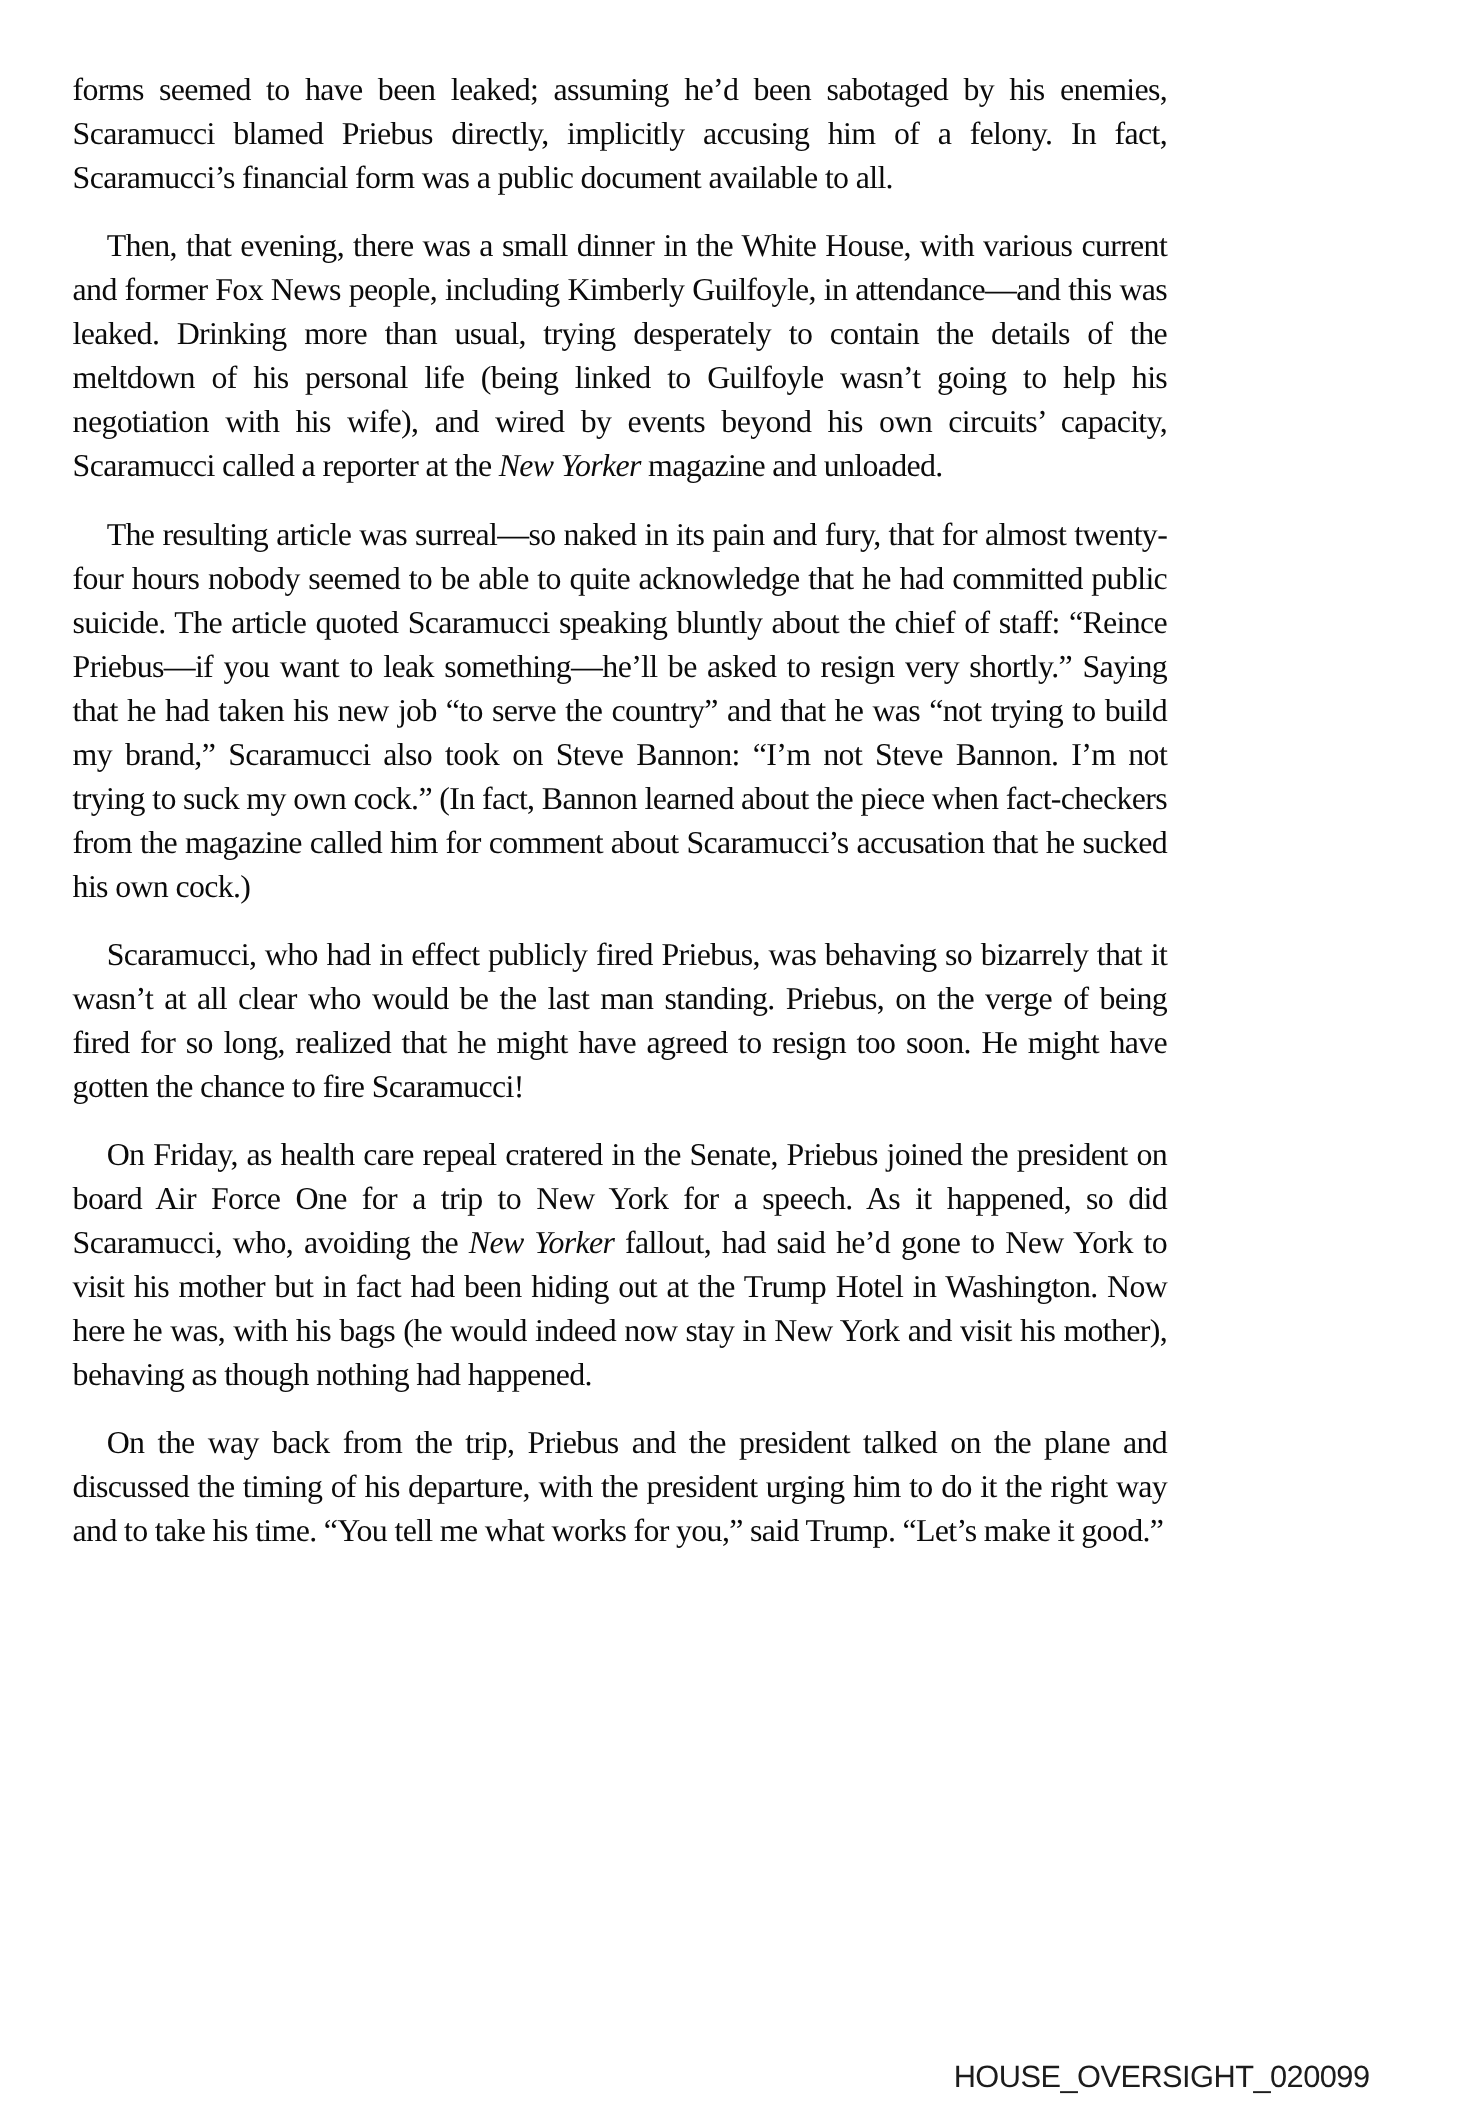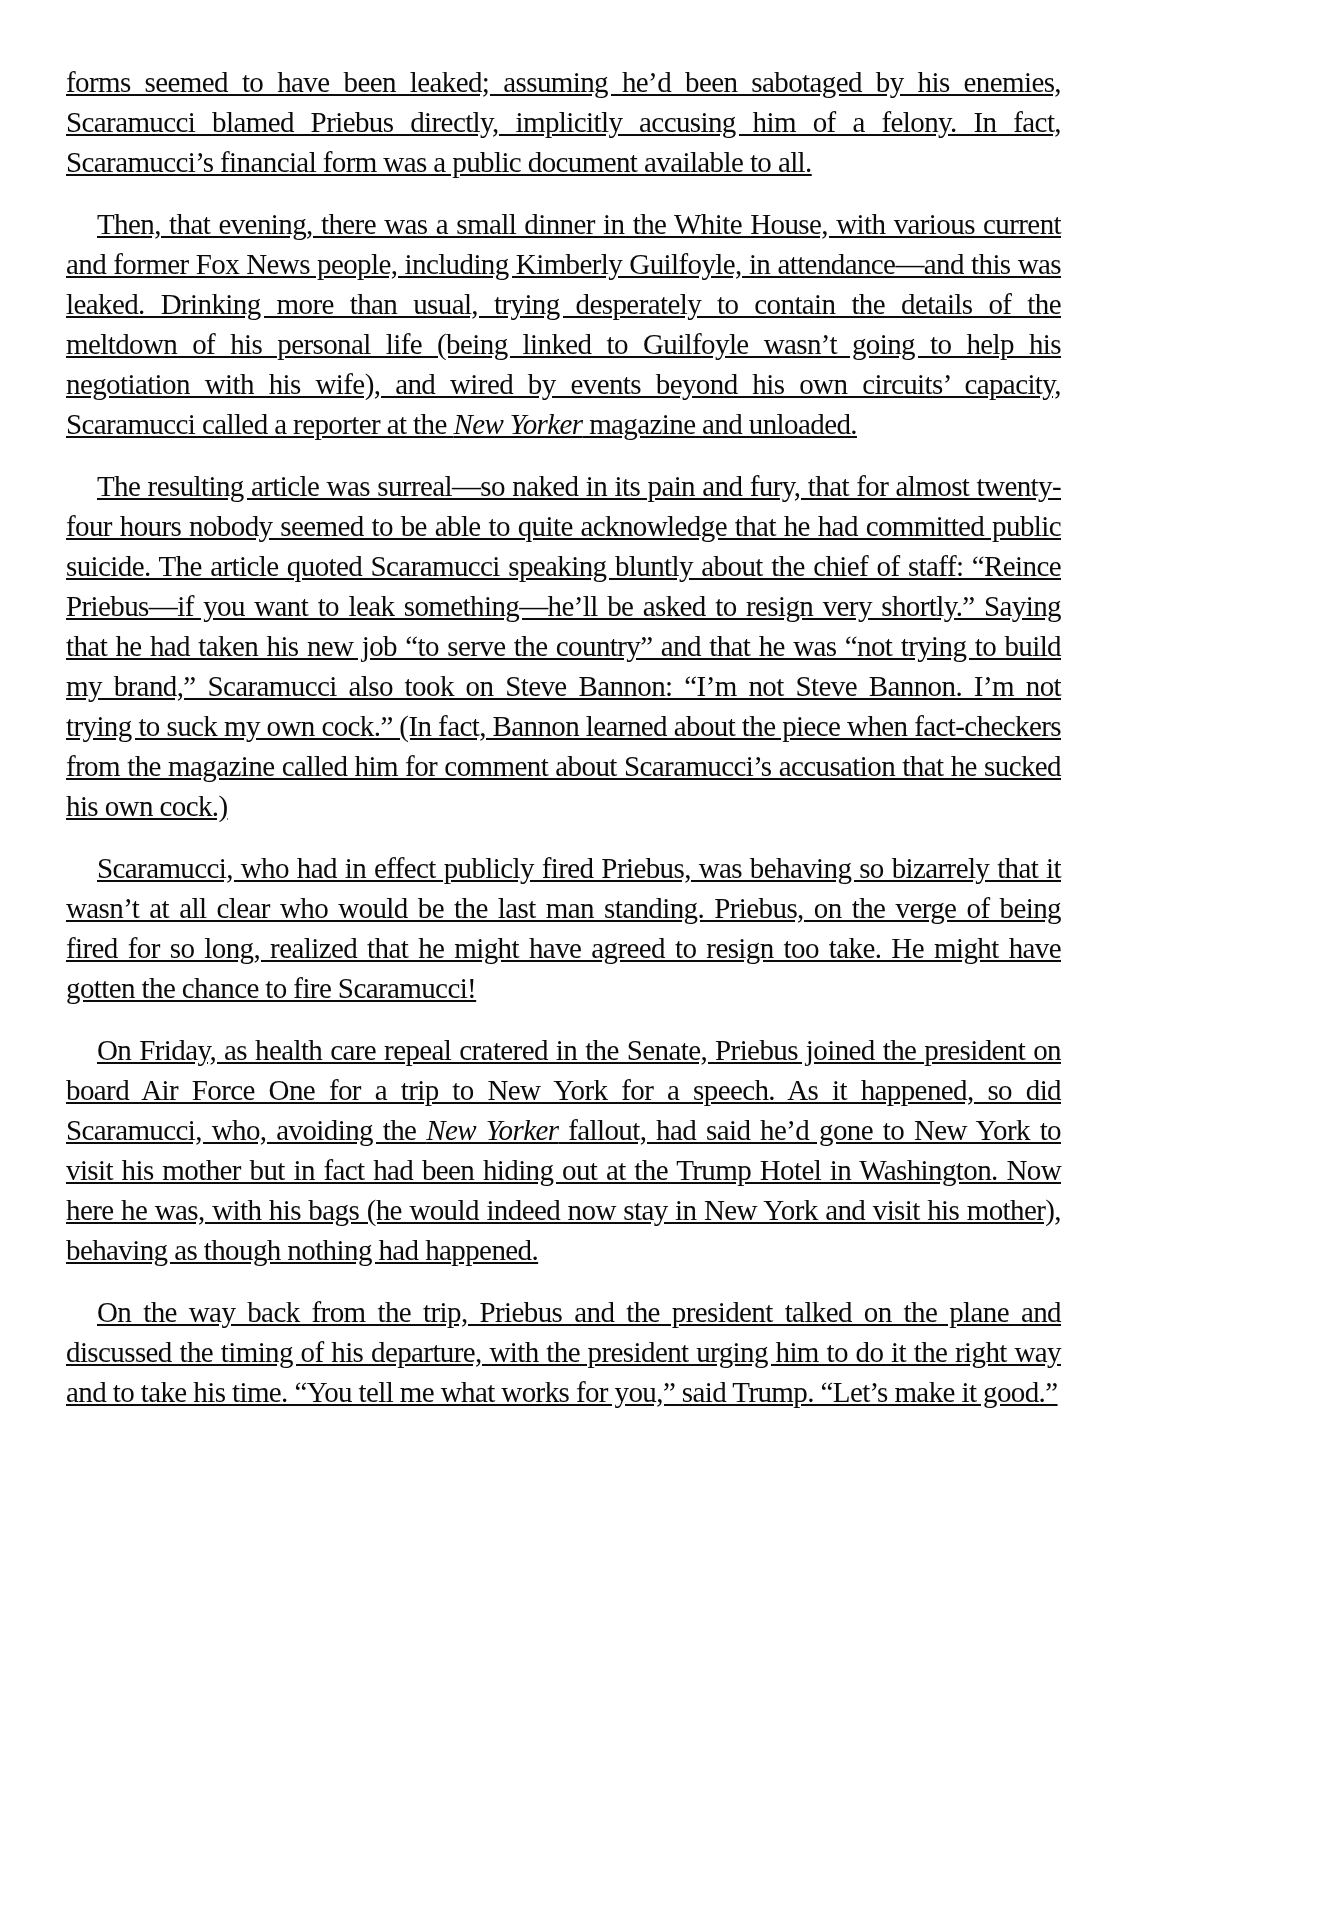--- a/index.html
+++ b/index.html
@@ -22,21 +22,20 @@
     font-family: "Liberation Serif", "DejaVu Serif", serif;
     font-size: 29px;
     letter-spacing: -0.6px;
     line-height: 40px;
     color: #0b0b0b;
     text-align: justify;
   }
   .para {
     margin: 0 4px 22px 0;
     padding: 0;
-    text-decoration: underline;
   }
   .para.indent {
     text-indent: 31px;
   }
   .para i {
     font-style: italic;
   }
   .bates {
     position: absolute;
     top: 1872px;
@@ -49,17 +48,18 @@
   }
 </style>
 </head>
 <body>
 
 <div class="page">
   <div class="text-block">
       <p class="para"><span>forms seemed to have been leaked; assuming he’d been sabotaged by his enemies, Scaramucci blamed Priebus directly, implicitly accusing him of a felony. In fact, Scaramucci’s financial form was a public document available to all.</span></p>
       <p class="para indent"><span>Then, that evening, there was a small dinner in the White House, with various current and former Fox News people, including Kimberly Guilfoyle, in attendance—and this was leaked. Drinking more than usual, trying desperately to contain the details of the meltdown of his personal life (being linked to Guilfoyle wasn’t going to help his negotiation with his wife), and wired by events beyond his own circuits’ capacity, Scaramucci called a reporter at the </span><i>New Yorker</i><span> magazine and unloaded.</span></p>
       <p class="para indent"><span>The resulting article was surreal—so naked in its pain and fury, that for almost twenty-four hours nobody seemed to be able to quite acknowledge that he had committed public suicide. The article quoted Scaramucci speaking bluntly about the chief of staff: “Reince Priebus—if you want to leak something—he’ll be asked to resign very shortly.” Saying that he had taken his new job “to serve the country” and that he was “not trying to build my brand,” Scaramucci also took on Steve Bannon: “I’m not Steve Bannon. I’m not trying to suck my own cock.” (In fact, Bannon learned about the piece when fact-checkers from the magazine called him for comment about Scaramucci’s accusation that he sucked his own cock.)</span></p>
-      <p class="para indent"><span>Scaramucci, who had in effect publicly fired Priebus, was behaving so bizarrely that it wasn’t at all clear who would be the last man standing. Priebus, on the verge of being fired for so long, realized that he might have agreed to resign too take. He might have gotten the chance to fire Scaramucci!</span></p>
+      <p class="para indent"><span>Scaramucci, who had in effect publicly fired Priebus, was behaving so bizarrely that it wasn’t at all clear who would be the last man standing. Priebus, on the verge of being fired for so long, realized that he might have agreed to resign too soon. He might have gotten the chance to fire Scaramucci!</span></p>
       <p class="para indent"><span>On Friday, as health care repeal cratered in the Senate, Priebus joined the president on board Air Force One for a trip to New York for a speech. As it happened, so did Scaramucci, who, avoiding the </span><i>New Yorker</i><span> fallout, had said he’d gone to New York to visit his mother but in fact had been hiding out at the Trump Hotel in Washington. Now here he was, with his bags (he would indeed now stay in New York and visit his mother), behaving as though nothing had happened.</span></p>
       <p class="para indent"><span>On the way back from the trip, Priebus and the president talked on the plane and discussed the timing of his departure, with the president urging him to do it the right way and to take his time. “You tell me what works for you,” said Trump. “Let’s make it good.”</span></p>
     </div>
+  <div class="bates">HOUSE_OVERSIGHT_020099</div>
 </div>
 
 </body></html>

